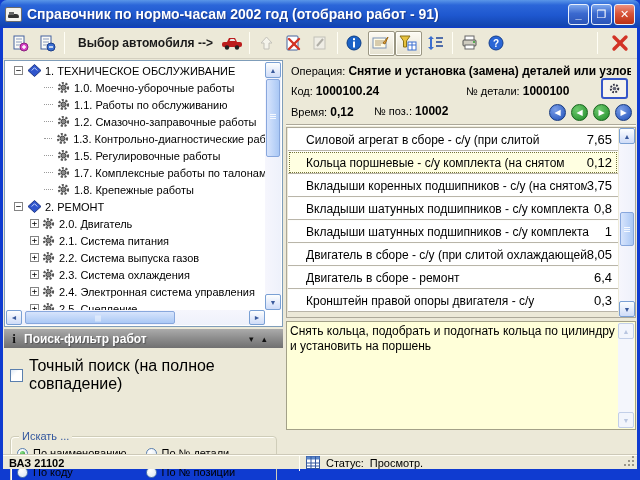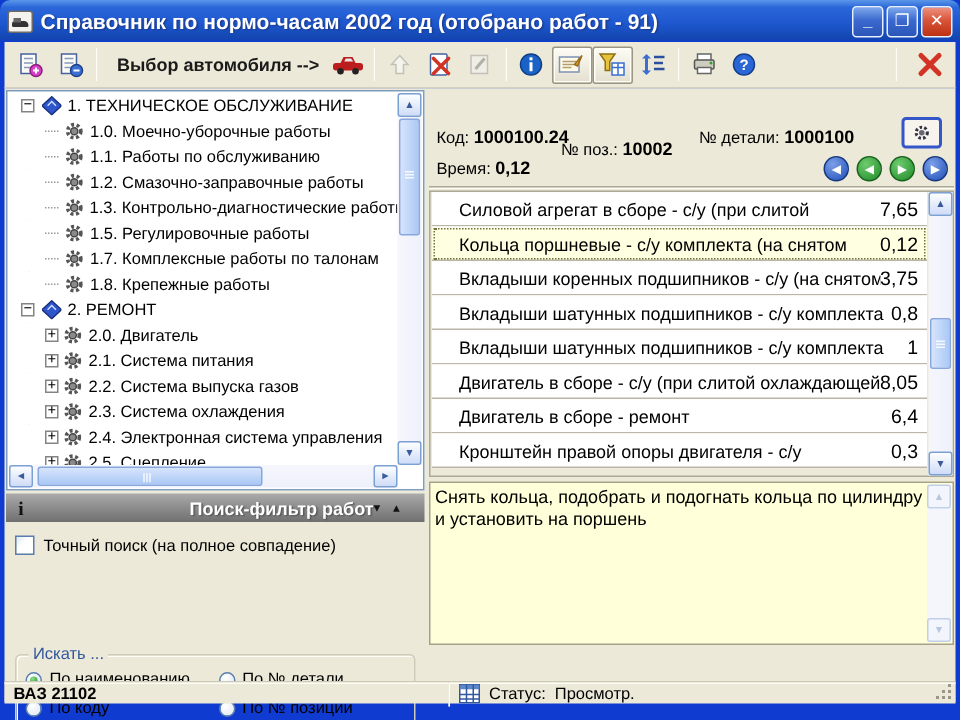--- a/index.html
+++ b/index.html
@@ -37,21 +37,21 @@
 
   
   .tree-panel { position:absolute; left:1px; top:1px; width:279px; height:267px; background:#fff;
     border:1px solid #7f9db9; overflow:hidden; }
   .tree-view { position:absolute; left:1px; top:1px; right:17px; bottom:16px; overflow:hidden; font-size:11px; color:#000; }
   .guide { position:absolute; left:13px; top:10px; bottom:0; width:0; border-left:1px dotted #9a9a9a; }
   .trow { height:17px; display:flex; align-items:center; white-space:nowrap; position:relative; background:#fff; }
   .expandbox { width:9px; height:9px; border:1px solid #848484; background:#fff; color:#000;
     font-size:9px; line-height:7px; text-align:center; flex:0 0 auto; font-family:"DejaVu Sans Mono",monospace; }
   .trow.cat { padding-left:8px; }
-  .trow.leaf { padding-left:24px; }
+  .trow.leaf { padding-left:38px; }
   .trow.plusleaf { padding-left:24px; }
   .stub { width:9px; border-top:1px dotted #9a9a9a; margin-right:1px; }
   .book { width:13px; height:13px; margin:0 4px 0 5px; flex:0 0 auto; }
   .gearic { width:13px; height:13px; margin:0 4px 0 3px; flex:0 0 auto; }
   .tlabel { overflow:hidden; }
 
   
   .sb-v { position:absolute; top:1px; right:1px; width:16px; bottom:16px; background:linear-gradient(90deg,#f6f6fd,#eef1fb); }
   .sb-h { position:absolute; left:1px; bottom:1px; height:15px; right:17px; background:linear-gradient(180deg,#f6f6fd,#eef1fb); display:flex; align-items:center; }
   .sb-btn { width:16px; height:15px; background:linear-gradient(180deg,#fdfefe,#cfdcf8); border:1px solid #7aa0d4;
@@ -60,47 +60,47 @@
   .sb-thumb-v { position:absolute; left:1px; width:14px; background:linear-gradient(90deg,#d7e4fc,#aac8f5); border:1px solid #88a7dd; border-radius:2px; }
   .sb-thumb-h { height:13px; background:linear-gradient(180deg,#d7e4fc,#aac8f5); border:1px solid #88a7dd; border-radius:2px; }
   .sb-ridge { display:block; width:6px; height:1px; background:#f5f9ff; box-shadow:0 2px #f5f9ff,0 4px #f5f9ff; margin:auto; }
   .sb-btn.dis { color:#b9c6e0; border-color:#c2cfe8; background:#f2f5fc; }
 
   
   .search-panel { position:absolute; left:1px; top:270px; width:279px; height:125px; background:#ece9d8; }
   .sf-header { height:19px; background:linear-gradient(180deg,#ababab,#8c8c8c 50%,#707070); display:flex; align-items:center;
     color:#fff; font-weight:bold; font-size:12px; }
   .sf-i { font-family:"Liberation Serif","DejaVu Serif",serif; color:#111; font-weight:bold; font-size:13px; width:20px; text-align:center; }
-  .sf-title { flex:1; text-align:right; text-shadow:1px 1px 1px #555; }
+  .sf-title { flex:1; text-align:left; text-shadow:1px 1px 1px #555; }
   .sf-arrows { width:34px; color:#111; font-size:9px; letter-spacing:3px; }
   .sf-inputrow { display:flex; align-items:center; margin:7px 4px 0 4px; }
   .sf-input { flex:1; height:21px; border:1px solid #7f9db9; background:#fff; font-size:12px; padding:0 3px;
     font-family:"Liberation Sans","DejaVu Sans",sans-serif; }
   .binoc-btn { width:24px; height:21px; display:flex; align-items:center; justify-content:center; }
-  .sf-checkrow { display:flex; align-items:center; margin:9px 6px 0 6px; font-size:11px; gap:6px; }
+  .sf-checkrow { display:flex; align-items:center; margin:9px 6px 0 6px; font-size:16px; gap:6px; }
   .checkbox { width:13px; height:13px; background:linear-gradient(135deg,#dfe9f5,#fff 40%); border:1px solid #5a7fae; flex:0 0 auto; }
   .groupbox { position:absolute; left:6px; right:6px; top:93px; height:56px; border:1px solid #cfcdb9;
     border-radius:4px; box-shadow:inset 1px 1px 0 #fffef7;margin-top:14px; }
   .gb-title { position:absolute; left:8px; top:-7px; background:#ece9d8; padding:0 3px; font-size:11px; color:#33579e; }
   .gb-grid { display:grid; grid-template-columns:1fr 1fr; padding:10px 2px 0 6px; row-gap:7px; font-size:11px; }
   .radiorow { display:flex; align-items:center; gap:5px; }
   .radio { width:11px; height:11px; border-radius:50%; border:1px solid #5a7fae; background:radial-gradient(circle at 35% 30%,#fff,#dce6f2); position:relative; flex:0 0 auto; }
   .radio.sel:after { content:""; position:absolute; left:2px; top:2px; width:5px; height:5px; border-radius:50%;
     background:radial-gradient(circle at 35% 30%,#8ae08a,#1f8a1f); }
 
   
   .op-panel { position:absolute; left:283px; top:1px; width:350px; height:65px; background:#ece9d8;
     border-bottom:1px solid #aca899; box-shadow:0 1px 0 #fffef5; font-size:11px; }
   .op-line1 { position:absolute; left:5px; top:4px; white-space:nowrap; overflow:hidden; width:340px; }
   .op-label { color:#000; }
   .op-val { font-weight:bold; font-size:12px; }
   .op-code { position:absolute; left:5px; top:24px; }
   .op-part { position:absolute; left:180px; top:24px; }
   .op-time { position:absolute; left:5px; top:45px; }
-  .op-pos  { position:absolute; left:88px; top:32px; }
+  .op-pos  { position:absolute; left:88px; top:44px; }
   .gear-btn { position:absolute; right:8px; top:18px; width:27px; height:21px; background:#f6f4ec;
     border:2px solid #3556c9; border-radius:3px; display:flex; align-items:center; justify-content:center; }
   .navbtns { position:absolute; right:4px; top:44px; display:flex; gap:5px; }
   .navbtn { width:17px; height:17px; border-radius:50%; color:#fff; font-size:8px; display:flex; align-items:center;
     justify-content:center; border:1px solid; }
   .navbtn.green { background:radial-gradient(circle at 35% 30%,#6ecb6e,#1f8a28); border-color:#16621c; }
   .navbtn.blue  { background:radial-gradient(circle at 35% 30%,#7c9fe8,#1e4fb8); border-color:#15387f; }
 
   
   .works-panel { position:absolute; left:283px; top:68px; width:350px; height:191px; background:#ece9d8; border:1px solid #aca899; }
@@ -433,20 +433,24 @@
           </span>
           <span class="radiorow">
             <span class="radio"></span>
             <span>По № позиции</span>
           </span>
         </div>
       </div>
     </div>
 
     <div class="op-panel">
+      <div class="op-line1">
+        <span class="op-label">Операция:</span>
+        <span class="op-val">Снятие и установка (замена) деталей или узлов</span>
+      </div>
       <div class="op-code">
         <span class="op-label">Код:</span>
         <span class="op-val">1000100.24</span>
       </div>
       <div class="op-part">
         <span class="op-label">№ детали:</span>
         <span class="op-val">1000100</span>
       </div>
       <div class="op-time">
         <span class="op-label">Время:</span>

